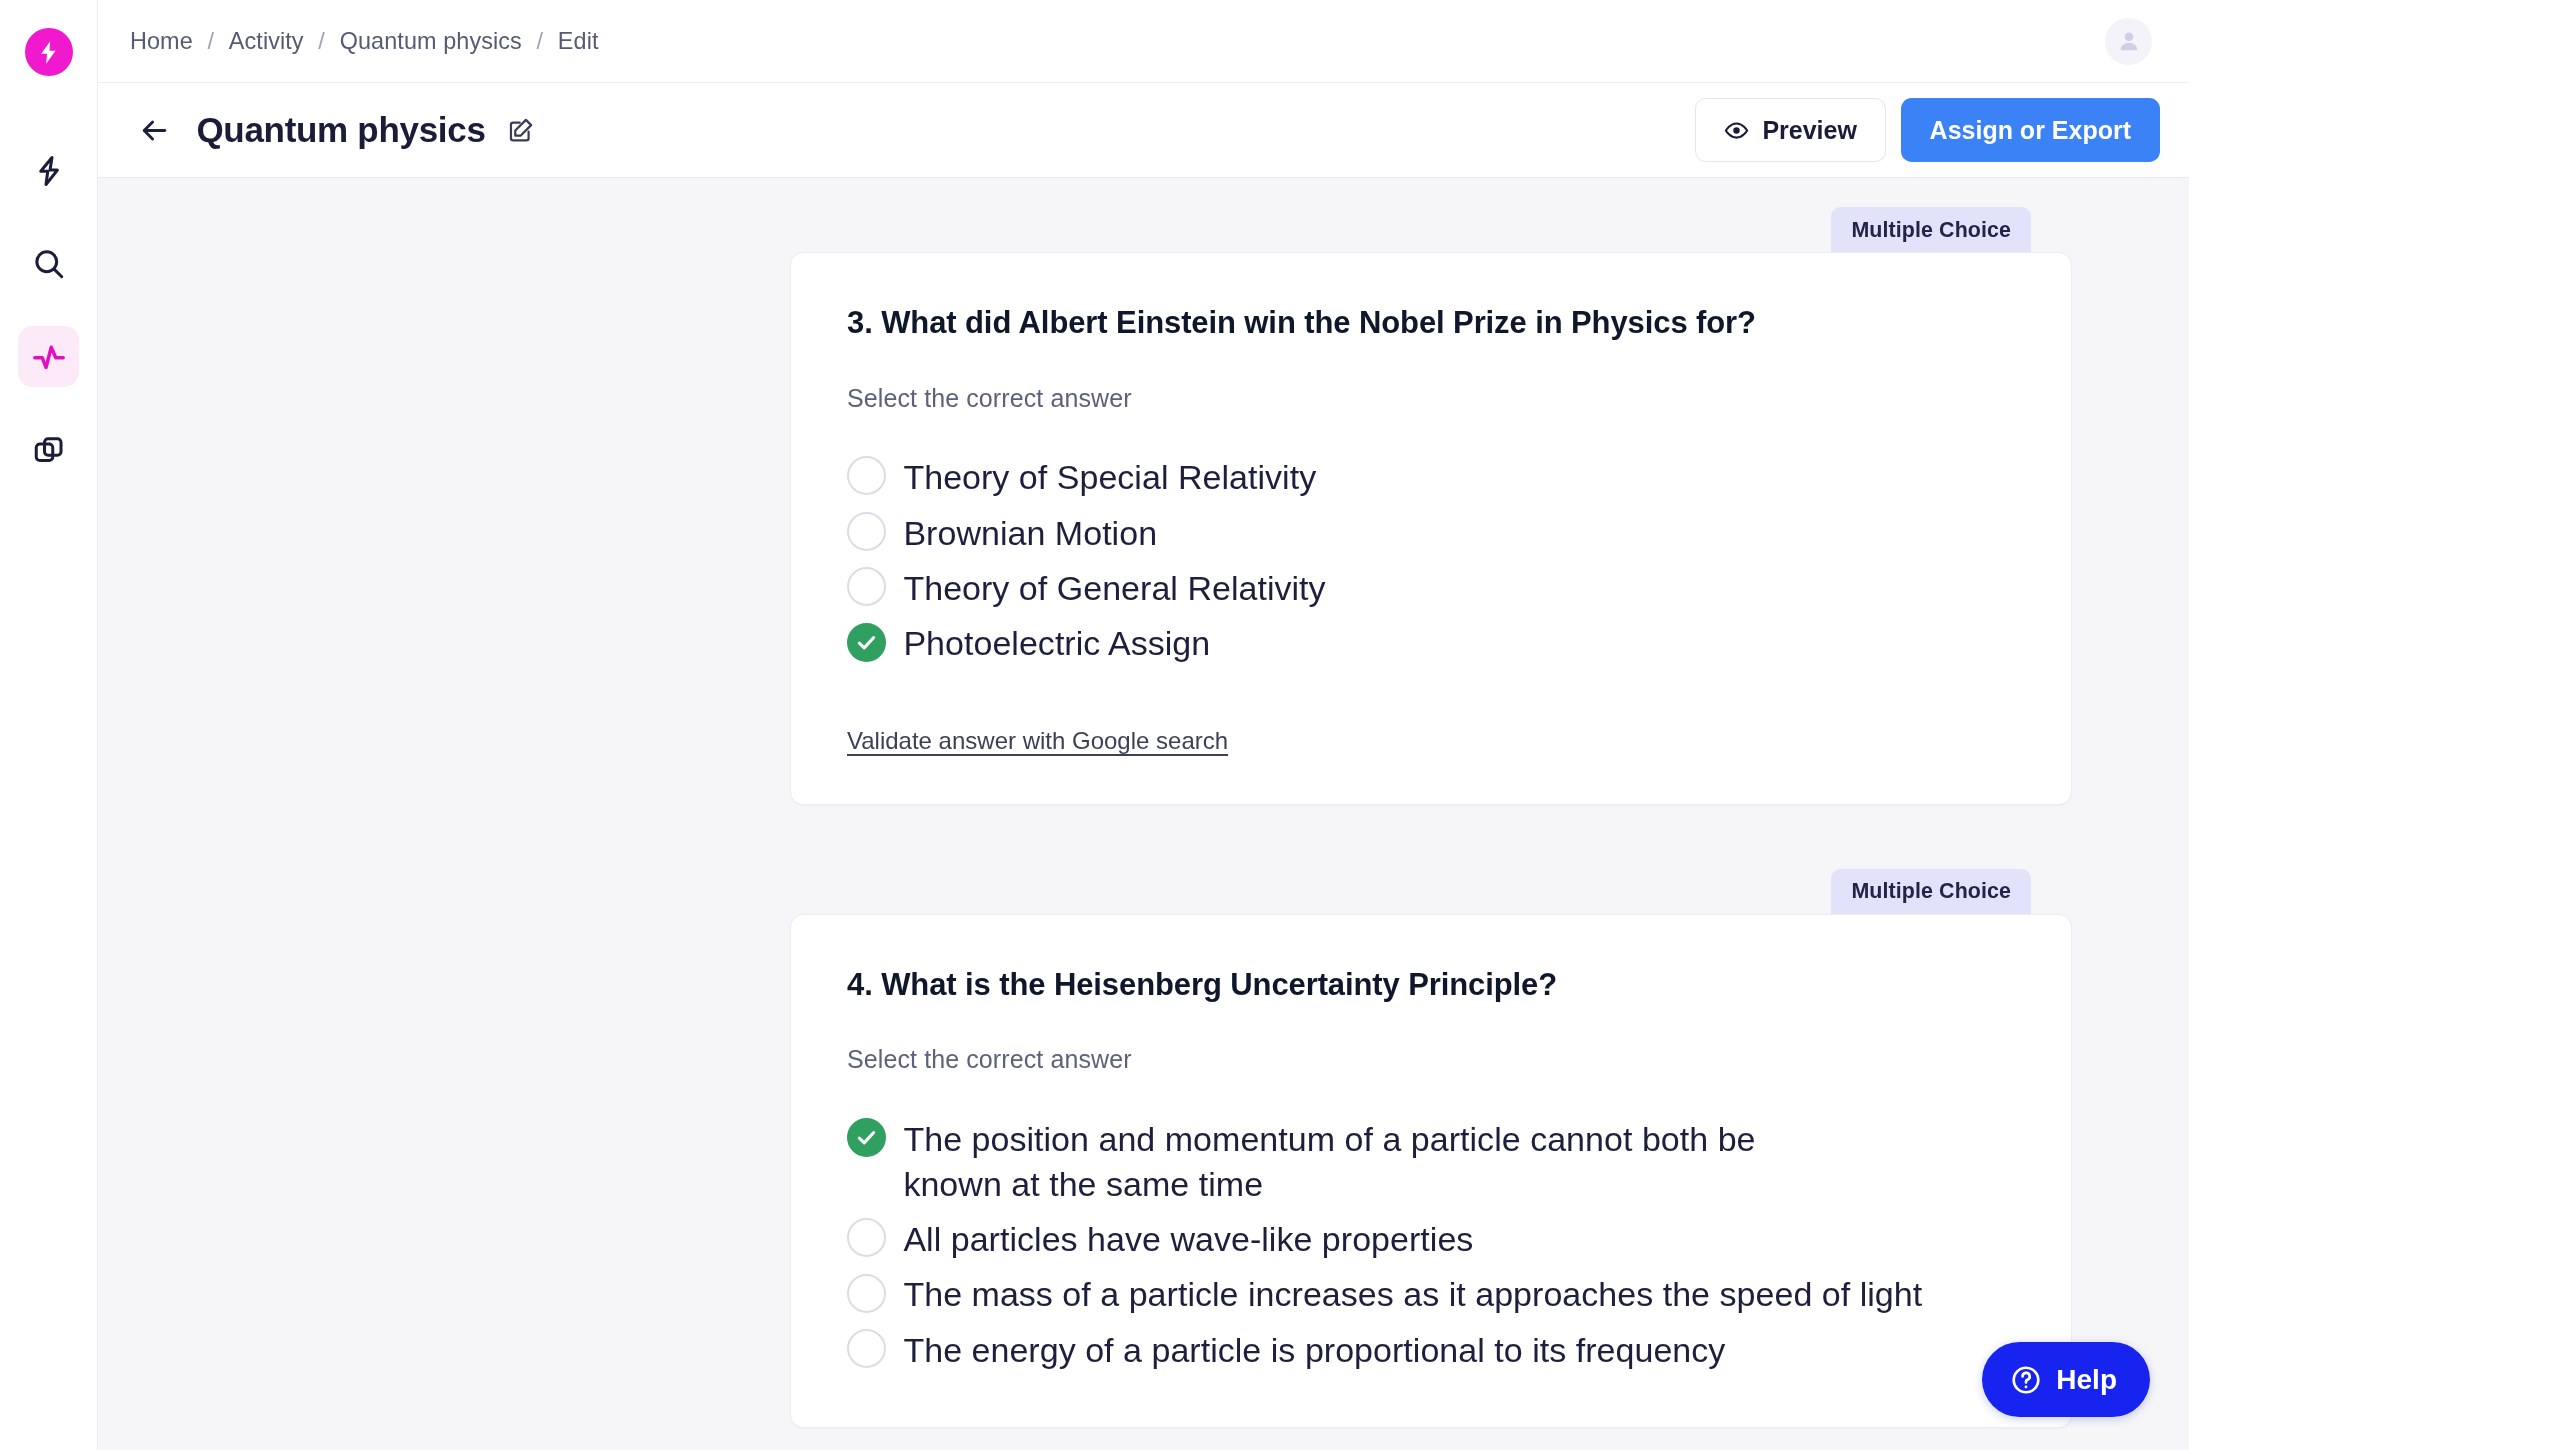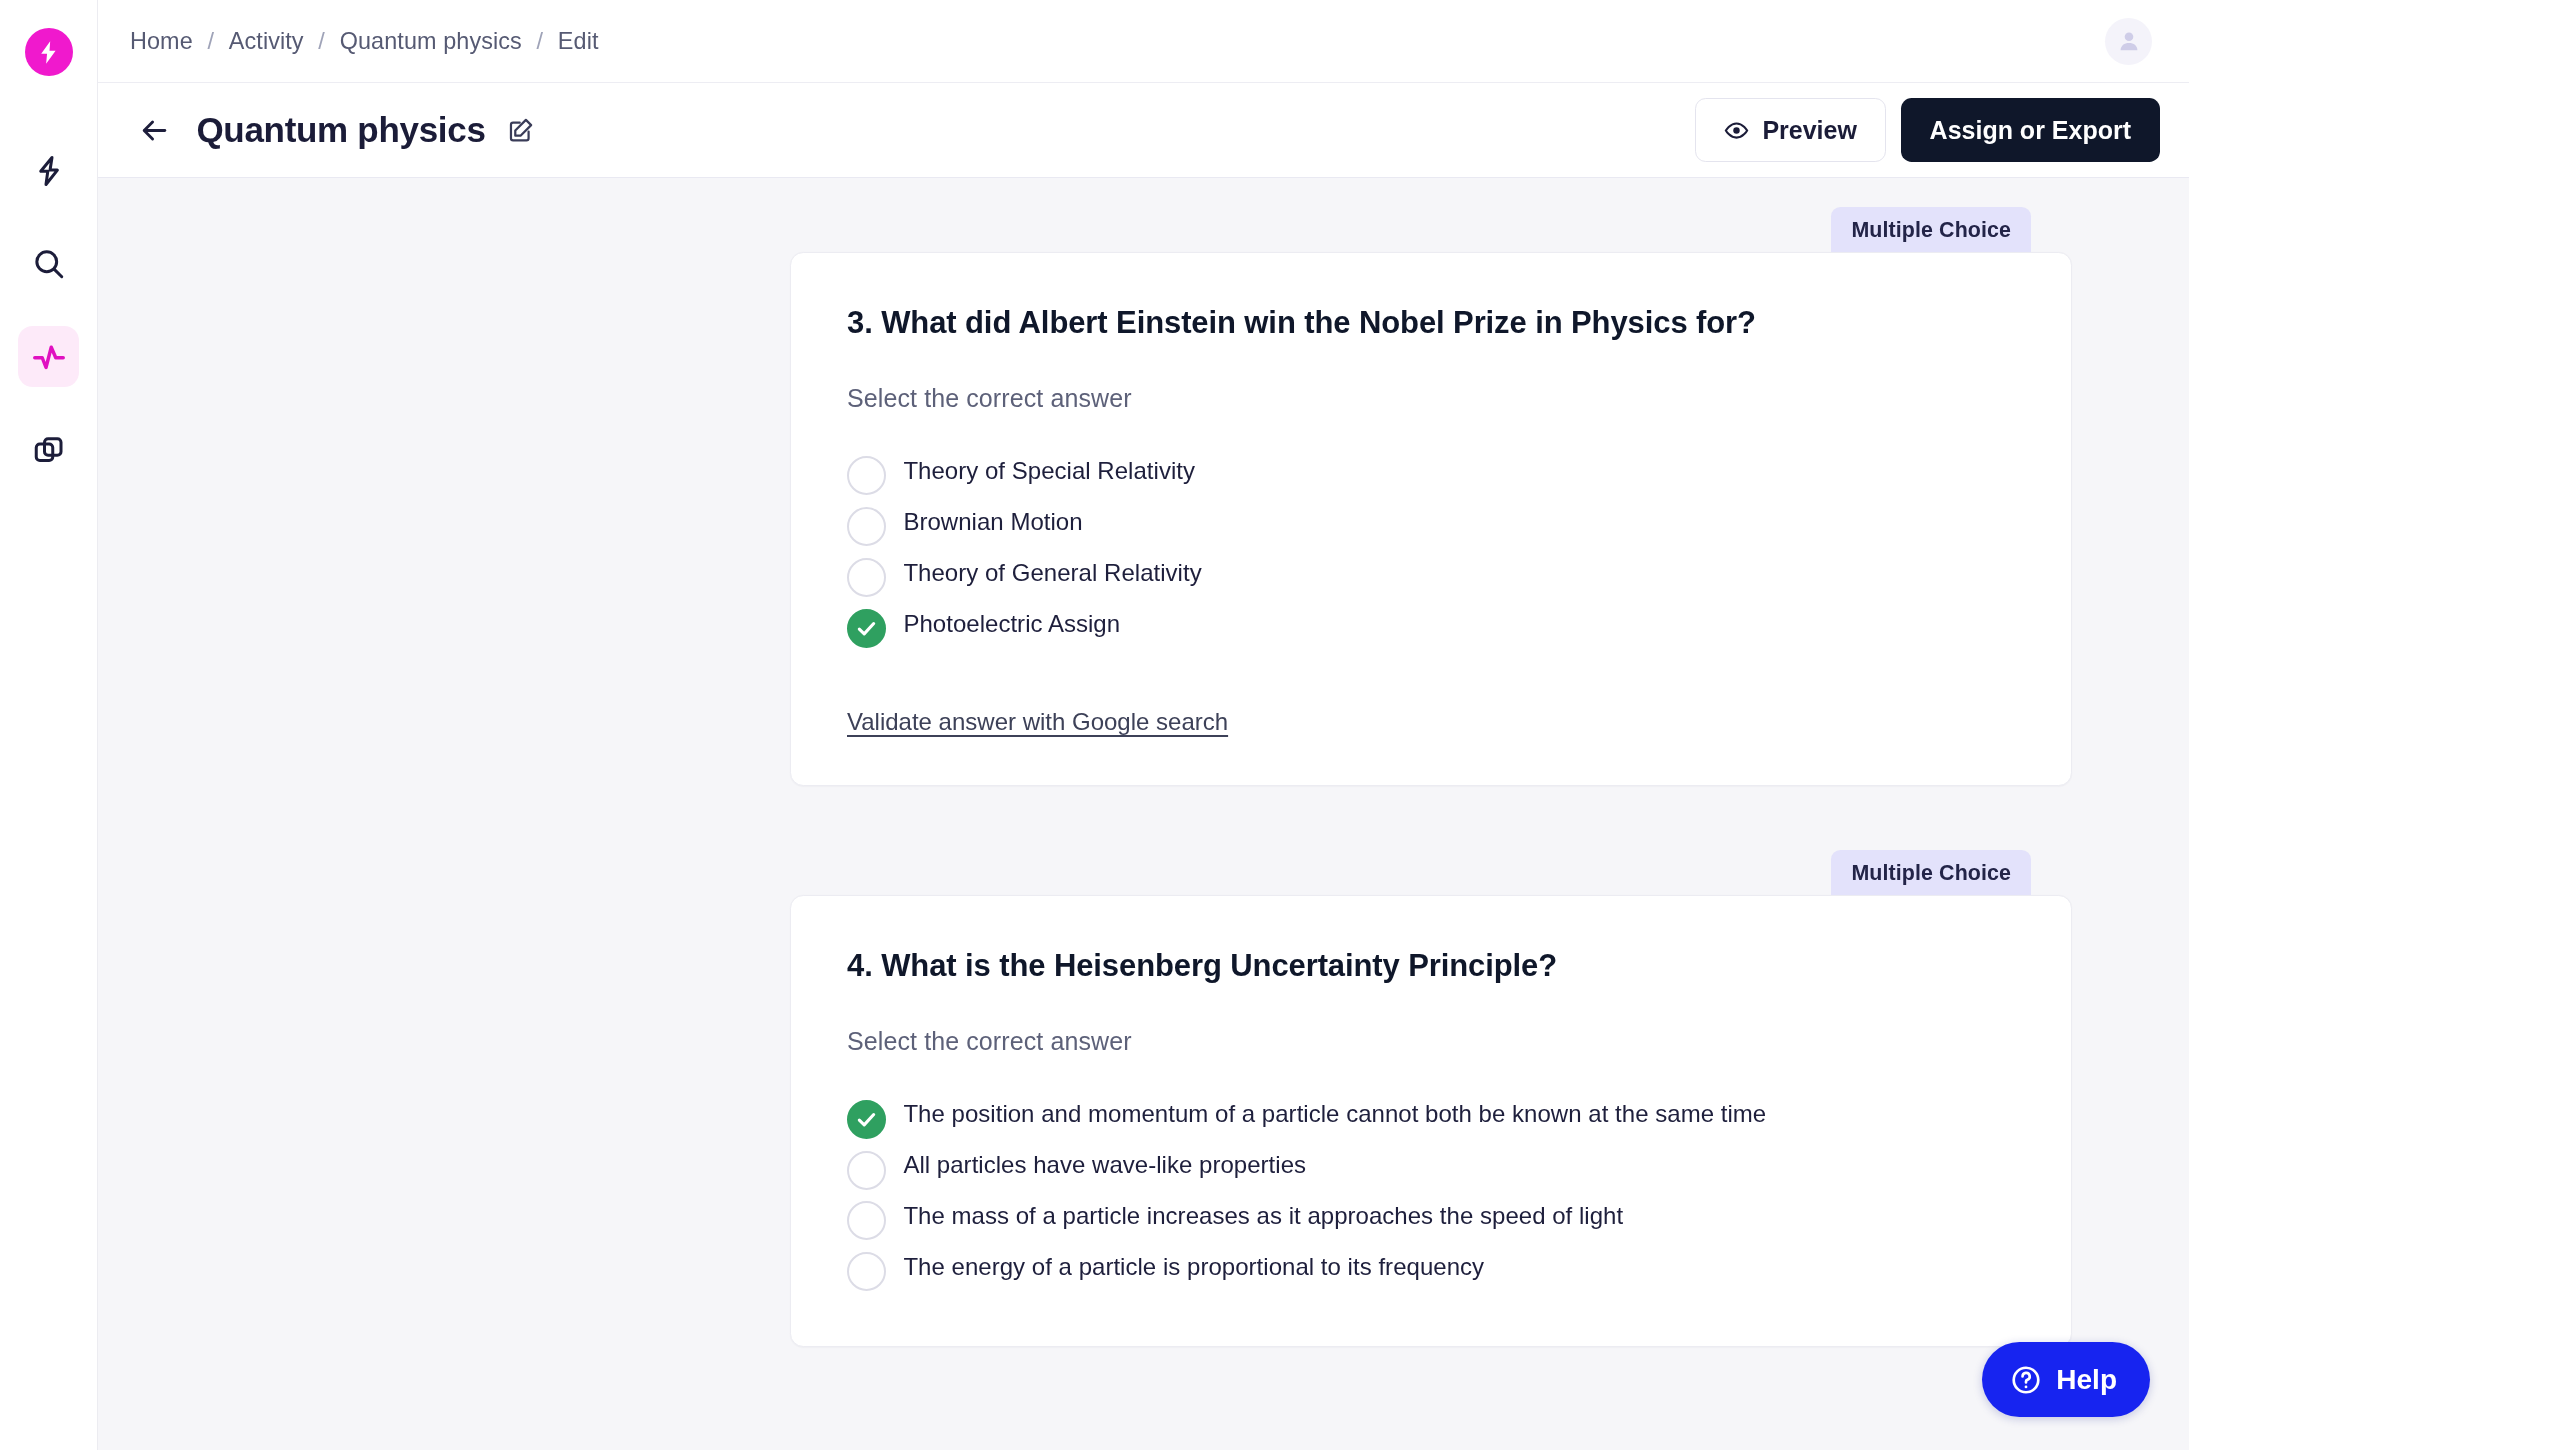--- a/index.html
+++ b/index.html
@@ -117,21 +117,21 @@
     font-weight: bold;
     cursor: pointer;
     white-space: nowrap;
   }
   .btn-preview svg { width: 25px; height: 25px; display:block; flex:0 0 auto; }
   .btn-assign {
     height: 64px;
     padding: 0 29px;
     border: none;
     border-radius: 10.7px;
-    background: #0f172a;
+    background: #3b82f6;
     color: #ffffff;
     font-size: 25px;
     font-weight: bold;
     cursor: pointer;
     white-space: nowrap;
     display: flex; align-items: center;
   }
 
   
   .content {
@@ -191,21 +191,21 @@
     flex: 0 0 39px;
     margin-top: 1.3px;
   }
   .radio.on {
     background: #2fa060;
     border-color: #2fa060;
     display: flex; align-items: center; justify-content: center;
   }
   .radio.on svg { width: 23px; height: 23px; display:block; }
   .opt-label {
-    font-size: 24px;
+    font-size: 34px;
     color: #1e1f3c;
     line-height: 1.32;
     letter-spacing: 0.03px;
   }
   .validate {
     margin-top: 55px;
     font-size: 24px;
     color: #3d4158;
     text-decoration: underline;
     text-underline-offset: 4.7px;

